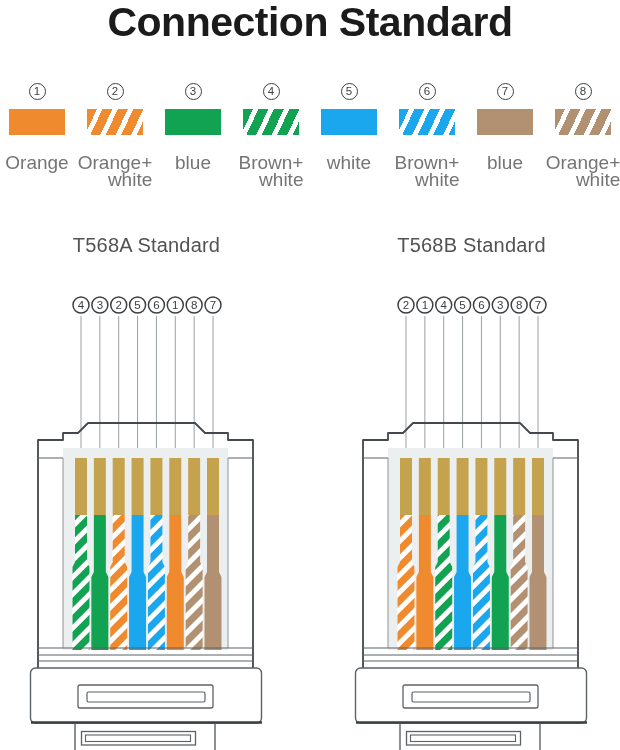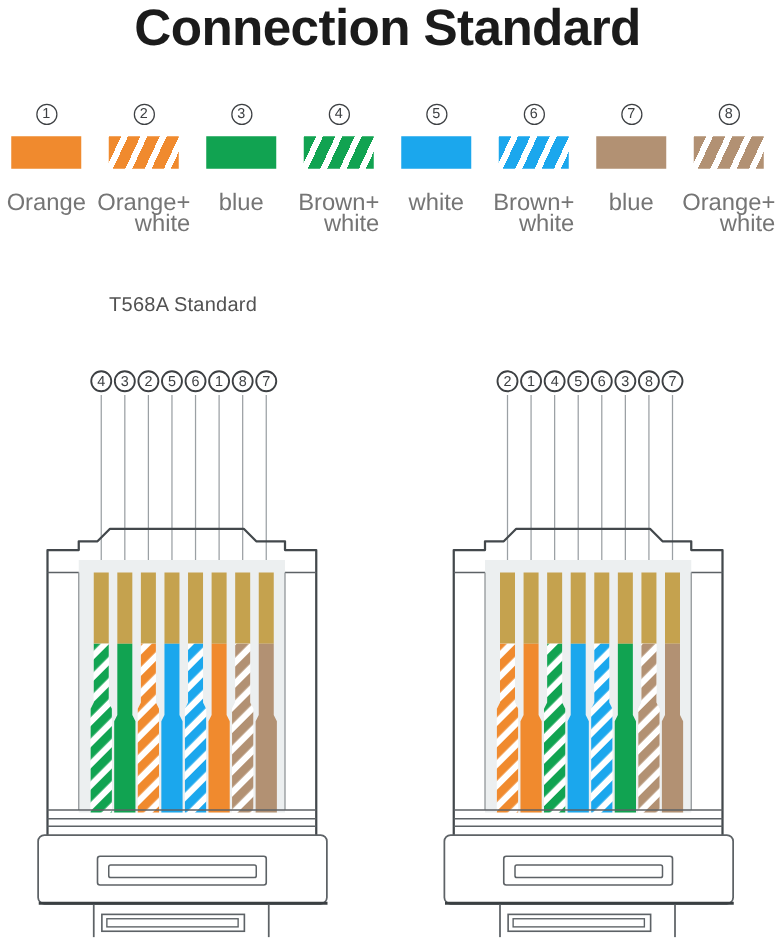--- a/index.html
+++ b/index.html
@@ -26,21 +26,21 @@
   }
   .swatch{width:56px;height:26px;margin-top:9px;}
   .legend-label{
     margin-top:19px;font-size:19px;line-height:17px;color:#757575;
     text-align:right;white-space:pre-line;
   }
   .figure{position:absolute;top:230px;width:235px;height:520px;}
   .figure.left{left:29px;}
   .figure.right{left:354px;}
   .std-heading{
-    margin:0;width:235px;text-align:center;font-size:16px;font-weight:400;
+    margin:0;width:235px;text-align:center;font-size:20px;font-weight:400;
     color:#525252;line-height:30px;letter-spacing:0.2px;
   }
   .connector-svg{position:absolute;top:55px;left:0;}
 </style>
 </head>
 <body>
 
 <h1 class="title">Connection Standard</h1>
 
 <div class="legend">
@@ -180,20 +180,21 @@
         <line x1="2" y1="437.5" x2="233" y2="437.5" stroke="#3A3F42" stroke-width="2.4"></line>
         <rect x="49" y="400" width="135" height="23" rx="2" fill="none" stroke="#5D6266" stroke-width="1.3"></rect>
         <rect x="58" y="407" width="118" height="10" rx="1.5" fill="none" stroke="#5D6266" stroke-width="1.2"></rect>
         <path d="M46,438.8 V465 M186,438.8 V465" stroke="#5D6266" stroke-width="1.4" fill="none"></path>
         <rect x="52.5" y="446.5" width="114" height="13.5" fill="none" stroke="#5D6266" stroke-width="1.3"></rect>
         <rect x="56.5" y="450" width="105" height="6.5" fill="none" stroke="#5D6266" stroke-width="1.1"></rect>
       </svg></div>
 </div>
 
 <div class="figure right">
+  <h2 class="std-heading">T568B Standard</h2>
   <div class="connector-svg"><svg width="235" height="465" viewBox="0 0 235 465" xmlns="http://www.w3.org/2000/svg">
         <defs>
           <pattern id="p1-orange" width="12" height="12" patternUnits="userSpaceOnUse" patternTransform="rotate(-45)">
             <rect width="12" height="12" fill="#ffffff"></rect>
             <rect width="12" height="7" fill="#F08A2E"></rect>
           </pattern>
           <pattern id="p1-green" width="12" height="12" patternUnits="userSpaceOnUse" patternTransform="rotate(-45)">
             <rect width="12" height="12" fill="#ffffff"></rect>
             <rect width="12" height="7" fill="#11A351"></rect>
           </pattern>

